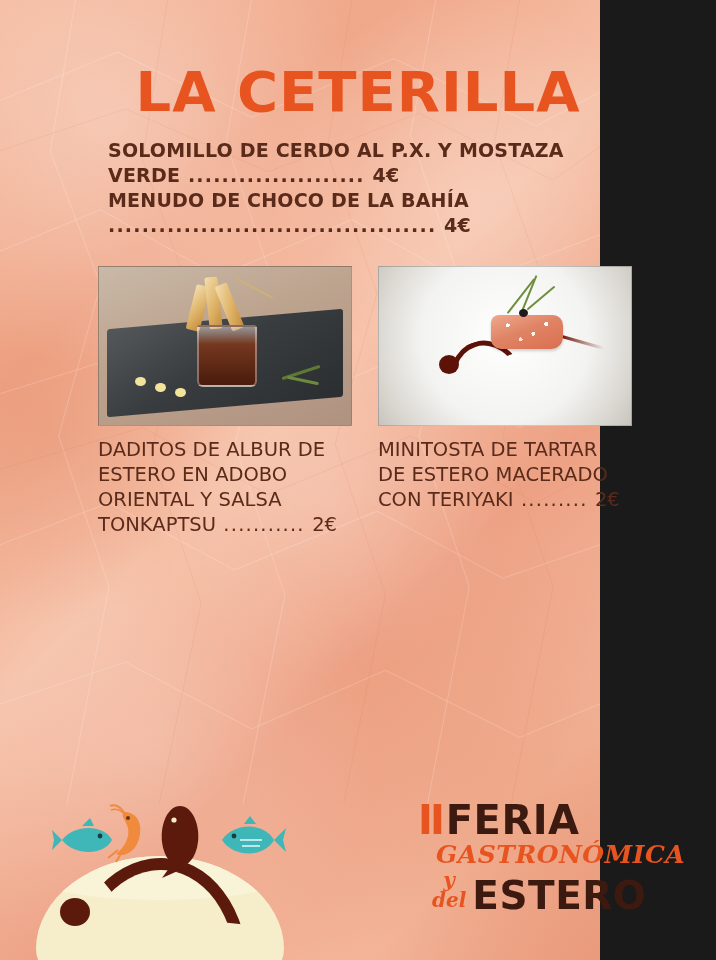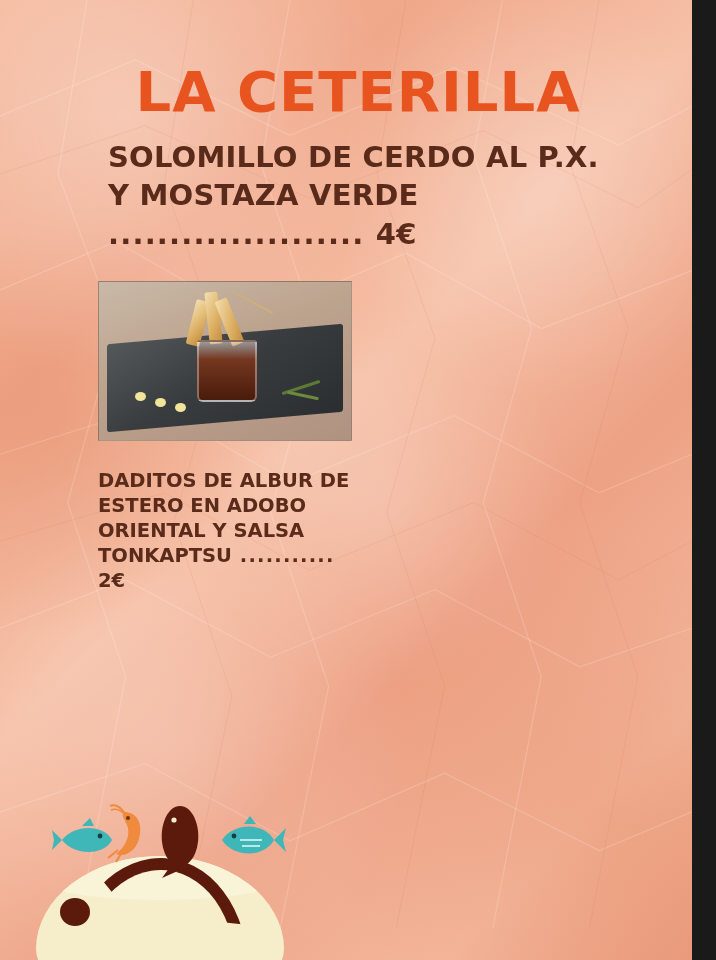--- a/index.html
+++ b/index.html
@@ -10,21 +10,21 @@
     width: 716px;
     height: 960px;
     overflow: hidden;
     font-family: "Liberation Sans", sans-serif;
     background: #1a1a1a;
   }
 
   
   .poster {
     position: relative;
-    width: 692px;
+    width: 600px;
     height: 960px;
     box-sizing: border-box;
     background:
       radial-gradient(circle at 18% 12%, rgba(255,255,255,0.33) 0%, rgba(255,255,255,0) 26%),
       radial-gradient(circle at 78% 20%, rgba(255,255,255,0.22) 0%, rgba(255,255,255,0) 22%),
       radial-gradient(circle at 55% 52%, rgba(255,255,255,0.18) 0%, rgba(255,255,255,0) 30%),
       radial-gradient(circle at 25% 78%, rgba(255,255,255,0.20) 0%, rgba(255,255,255,0) 26%),
       radial-gradient(circle at 88% 85%, rgba(221,120,80,0.25) 0%, rgba(255,255,255,0) 28%),
       radial-gradient(circle at 8% 45%, rgba(214,110,72,0.22) 0%, rgba(255,255,255,0) 25%),
       linear-gradient(135deg, #f4b79a 0%, #f0a88a 25%, #f6c1a8 45%, #eda184 65%, #f4b89d 85%, #eb9e80 100%);
@@ -55,21 +55,21 @@
     color: #e8541f;
     font-family: "DejaVu Sans", sans-serif;
   }
 
   
   .menu {
     margin: 0 0 0 86px;
     width: 520px;
   }
   .menu-item {
-    font-size: 29px;
+    font-size: 19px;
     line-height: 1.32;
     font-weight: bold;
     color: #5a2b1a;
     letter-spacing: .2px;
     font-family: "DejaVu Sans", sans-serif;
     display: block;
   }
   .dots { letter-spacing: 1.2px; }
 
   
@@ -207,24 +207,24 @@
   .swoosh-tail {
     position: absolute;
     left: 182px; top: 74px;
     width: 44px; height: 3px;
     background: linear-gradient(90deg, #6d1a0b, rgba(109,26,11,0));
     transform: rotate(16deg);
   }
 
   
   .caption {
-    margin-top: 28px;
+    margin-top: 12px;
     font-size: 19.5px;
     line-height: 1.28;
-    font-weight: bold;
+    font-weight: normal;
     color: #5a2b1a;
     font-family: "DejaVu Sans", sans-serif;
   }
 
   
   .footer {
     position: absolute;
     left: 0;
     bottom: 0;
     width: 672px;
@@ -361,20 +361,23 @@
   </svg>
 
   <div class="inner">
 
     <div class="title">LA CETERILLA</div>
 
     <div class="menu">
       <div class="menu-item">
         <span>SOLOMILLO DE CERDO AL P.X. Y MOSTAZA VERDE</span><span class="dots"> ..................... </span><span>4€</span>
       </div>
+      <div class="menu-item">
+        <span>MENUDO DE CHOCO DE LA BAHÍA</span><span class="dots"> ....................................... </span><span>4€</span>
+      </div>
     </div>
 
     <div class="photos">
 
       <div class="photo-col">
         <div class="photo p1">
           <div class="slate"></div>
           <div class="stick s1"></div>
           <div class="stick s2"></div>
           <div class="stick s3"></div>
@@ -384,20 +387,36 @@
           <div class="dot-sauce d2"></div>
           <div class="dot-sauce d3"></div>
           <div class="herb"></div>
           <div class="herb2"></div>
         </div>
         <div class="caption">
           <span>DADITOS DE ALBUR DE ESTERO EN ADOBO ORIENTAL Y SALSA TONKAPTSU</span><span class="dots"> ........... </span><span>2€</span>
         </div>
       </div>
 
+      <div class="photo-col">
+        <div class="photo p2">
+          <div class="swoosh"></div>
+          <div class="swoosh-dot"></div>
+          <div class="swoosh-tail"></div>
+          <div class="chive c1"></div>
+          <div class="chive c2"></div>
+          <div class="chive c3"></div>
+          <div class="tartar"></div>
+          <div class="tartar-bits"></div>
+          <div class="caviar"></div>
+        </div>
+        <div class="caption">
+          <span>MINITOSTA DE TARTAR DE ESTERO MACERADO CON TERIYAKI</span><span class="dots"> ......... </span><span>2€</span>
+        </div>
+      </div>
 
     </div>
 
     <div class="footer">
 
       <div class="bowl">
         <div class="bowl-rim"></div>
         <div class="bowl-swirl"></div>
         <div class="bowl-dot"></div>
       </div>
@@ -427,17 +446,31 @@
 
         <g transform="translate(166,22)">
           <path d="M6,20 C18,2 48,2 58,20 C48,38 18,38 6,20 Z" fill="#3fb6b8"></path>
           <path d="M58,20 L70,8 L67,20 L70,32 Z" fill="#3fb6b8"></path>
           <circle cx="18" cy="16" r="2.4" fill="#1d3c3d"></circle>
           <path d="M28,4 L34,-4 L40,4 Z" fill="#3fb6b8"></path>
           <path d="M24,20 L46,20 M26,26 L44,26" stroke="#e9f7f7" stroke-width="1.4"></path>
         </g>
       </svg>
 
+      <div class="feria">
+        <div class="feria-row1">
+          <span class="feria-bars">II</span>
+          <span class="feria-word">FERIA</span>
+        </div>
+        <div class="feria-gastro">GASTRONÓMICA</div>
+        <div class="feria-row3">
+          <span class="feria-y">
+            <span>y</span>
+            <span>del</span>
+          </span>
+          <span class="feria-estero">ESTERO</span>
+        </div>
+      </div>
 
     </div>
 
   </div>
 </div>
 
 </body></html>

